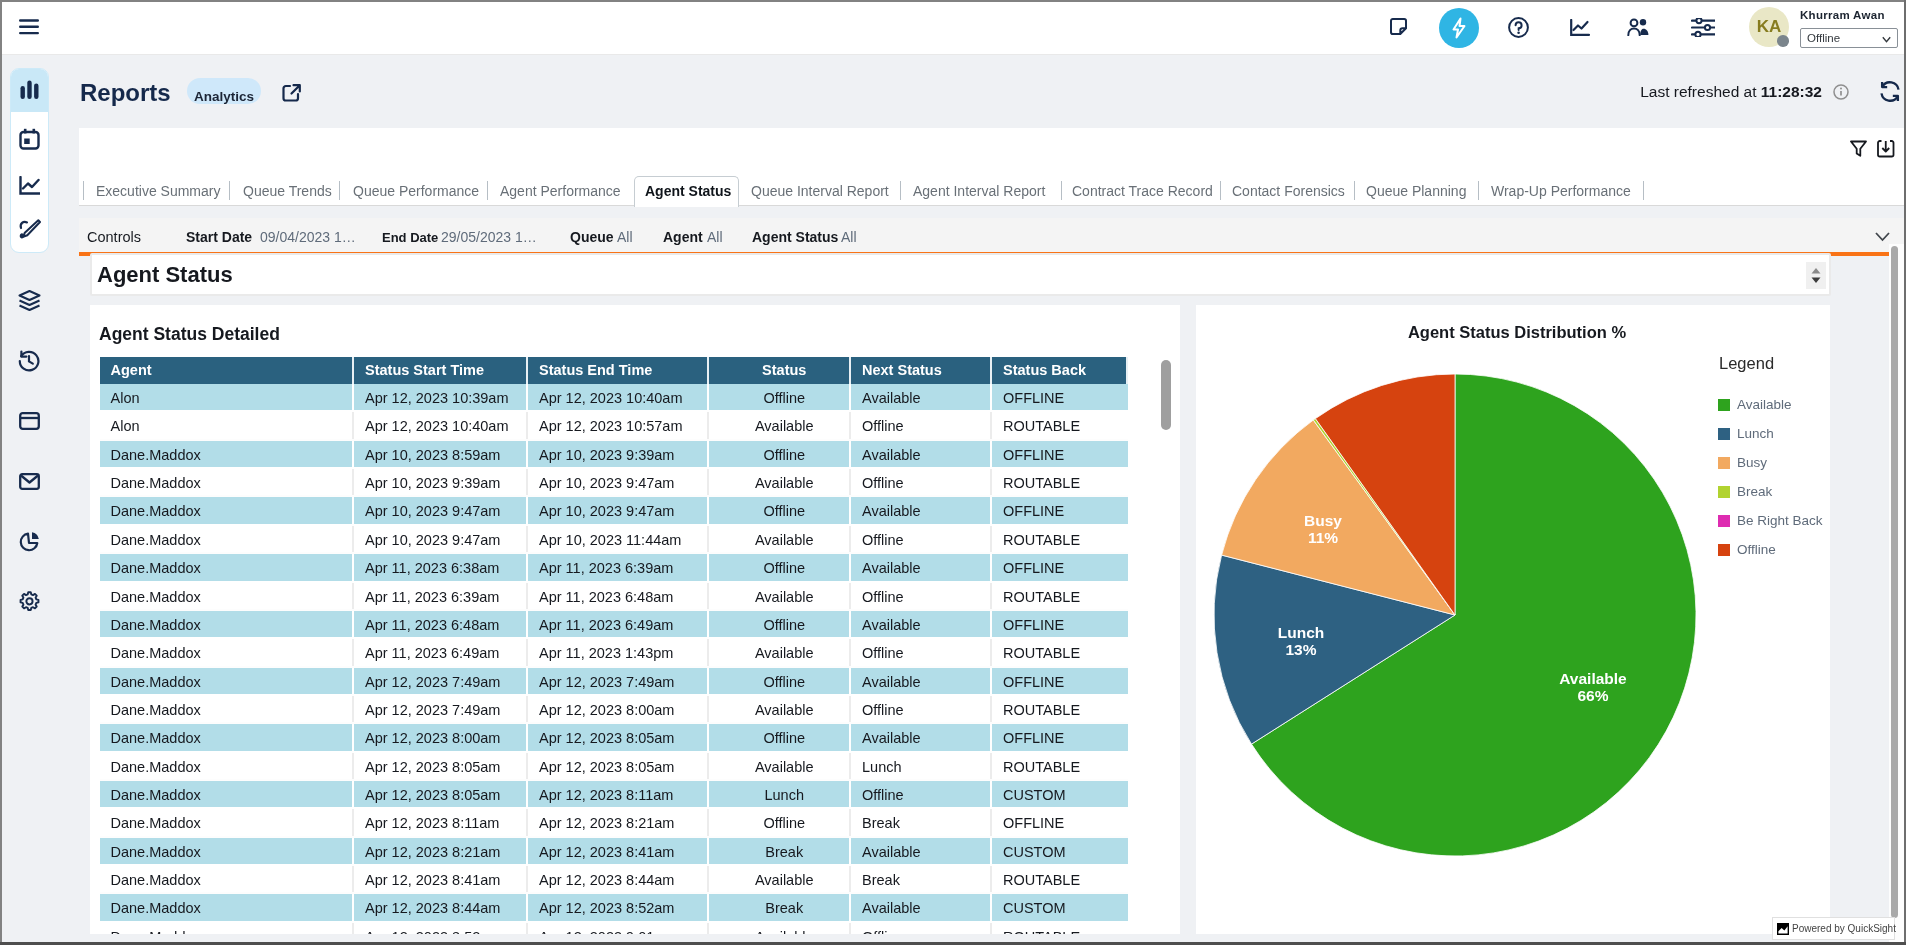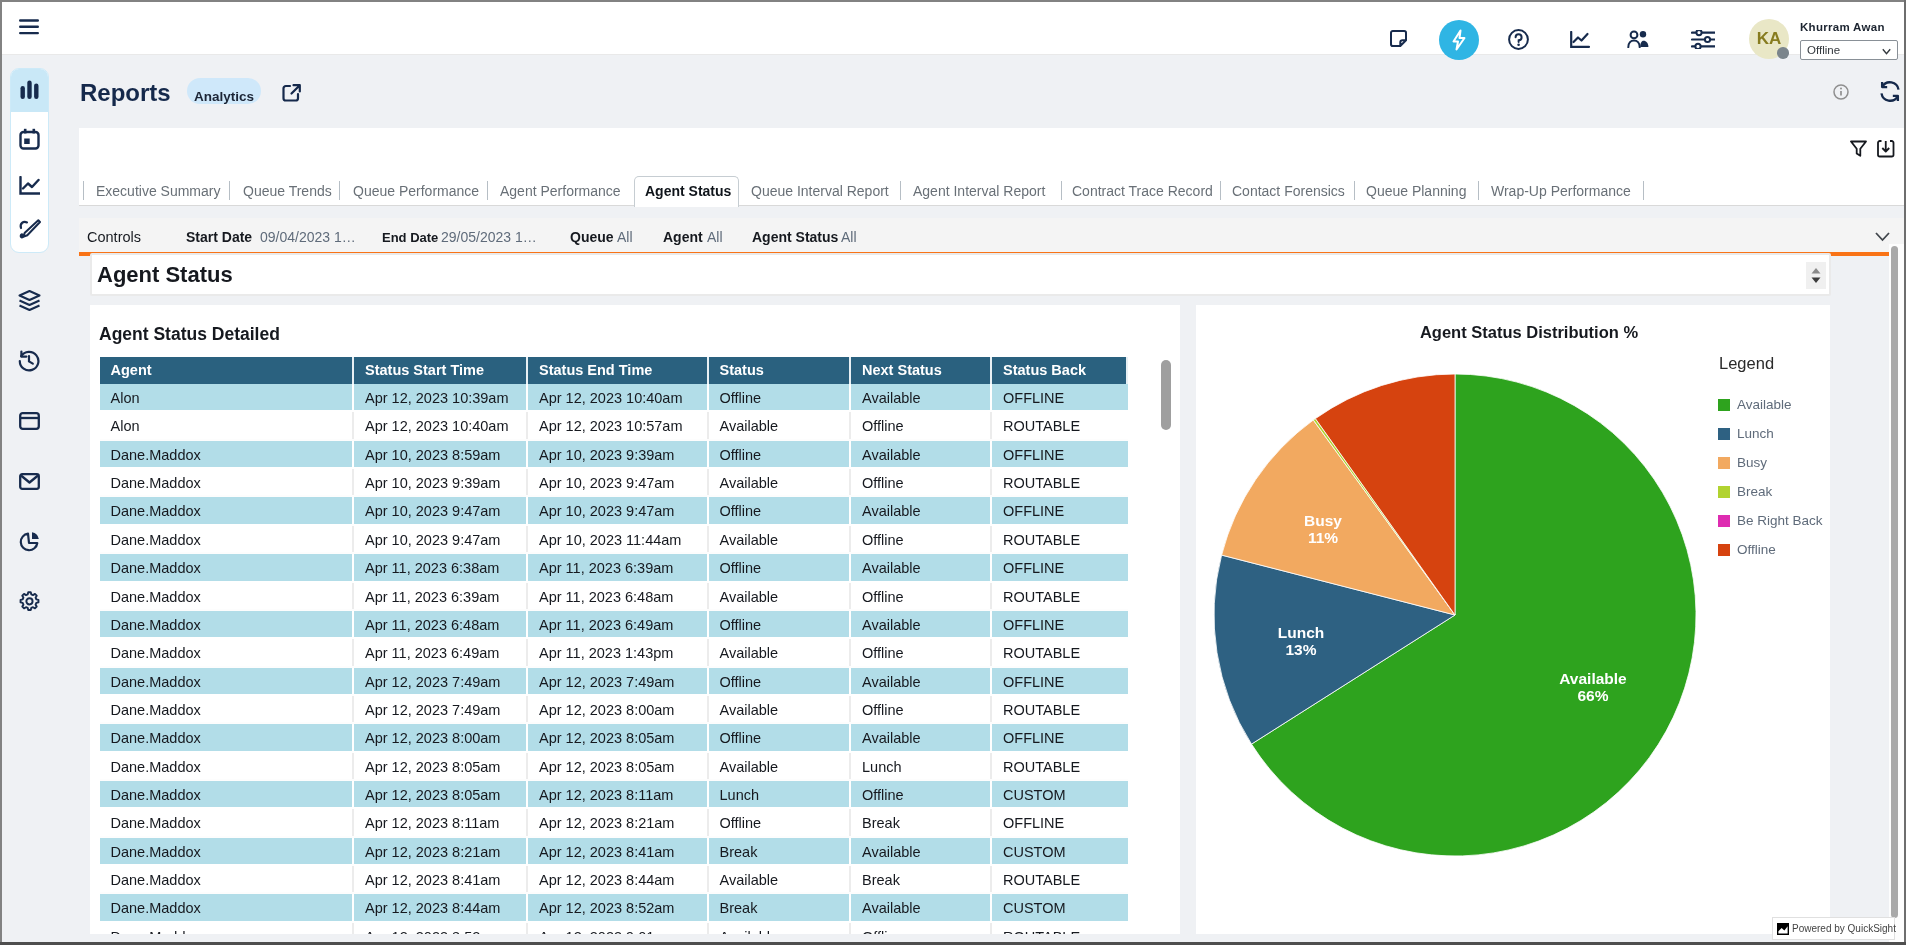--- a/index.html
+++ b/index.html
@@ -18,21 +18,21 @@
 #tbl .hr { display:flex; height:27px; background:#2a617f; }
 #tbl .hr .c { color:#ffffff; font-weight:bold; font-size:14.5px; line-height:27px; }
 #tbl .r { display:flex; height:28.36px; }
 #tbl .r.b { background:#b2dde8; }
 #tbl .r.w { background:#ffffff; }
 #tbl .c { padding-left:11px; line-height:28.36px; overflow:hidden; white-space:nowrap; }
 #tbl .hr .c { line-height:27px; }
 #tbl .c1 { width:254.5px; }
 #tbl .c2 { width:174px; }
 #tbl .c3 { width:180.5px; }
-#tbl .c4 { width:142.5px; }
+#tbl .c4 { width:142.5px;text-align:center; }
 #tbl .c5 { width:141px; }
 #tbl .c6 { width:135.5px; }
 #tbl .r .c { border-right:2px solid #ffffff; }
 #tbl .r .c6, #tbl .hr .c6 { border-right:none; }
 #tbl .hr .c { border-right:2px solid #e8f0f4; }
 #tbl .r { border-bottom:2px solid #ffffff; height:28.36px; }
 #tbl .r.w { border-bottom-color:#fdfdfd; }
 #tbl .r.w .c { border-right-color:#ececec; }
 #tbl .r.w .c6 { border-right:none; }
 </style>
@@ -45,21 +45,21 @@
 <div class="abs" id="topbar"></div>
 
 <svg class="abs ic" style="left:19px;top:18px;z-index:6" width="20" height="18" viewBox="0 0 20 18">
   <g stroke="#172b4d" stroke-width="2.4" stroke-linecap="round">
     <line x1="1.2" y1="2.5" x2="18.8" y2="2.5"></line>
     <line x1="1.2" y1="8.8" x2="18.8" y2="8.8"></line>
     <line x1="1.2" y1="15.1" x2="18.8" y2="15.1"></line>
   </g>
 </svg>
 
-<div id="topicons" class="abs" style="left:0;top:12px;width:1578px;height:55px;z-index:6">
+<div id="topicons" class="abs" style="left:0;top:0;width:1578px;height:55px;z-index:6">
 
   <svg class="abs ic" style="left:1390px;top:18px" width="17" height="17" viewBox="0 0 17 17">
     <path d="M10.3 16 H2.8 A1.8 1.8 0 0 1 1 14.2 V2.8 A1.8 1.8 0 0 1 2.8 1 H14.2 A1.8 1.8 0 0 1 16 2.8 V10.3" fill="none" stroke="#172b4d" stroke-width="2"></path>
     <path d="M10.3 16 V12.6 A2.3 2.3 0 0 1 12.6 10.3 H16 Z" fill="none" stroke="#172b4d" stroke-width="2" stroke-linejoin="round"></path>
   </svg>
 
   <svg class="abs ic" style="left:1439px;top:8px" width="40" height="40" viewBox="0 0 40 40">
     <circle cx="20" cy="20" r="20" fill="#2fb5e4"></circle>
     <path d="M21.5 10.5 L14.5 21.5 H19 L17.5 29.5 L25.5 18 H20.5 Z" fill="none" stroke="#ffffff" stroke-width="2" stroke-linejoin="round"></path>
   </svg>
@@ -171,20 +171,21 @@
 
 <div id="pagehead" class="abs" style="left:0;top:0;width:1906px;height:128px;z-index:3">
   <div class="abs" style="left:80px;top:79px;font-size:24px;font-weight:800;color:#15294b;">Reports</div>
   <div class="abs" style="left:187px;top:78px;width:74px;height:26px;background:#cfe8fa;border-radius:13px;display:flex;align-items:flex-end;justify-content:center;">
     <span style="font-size:13.5px;font-weight:bold;color:#1c2536;">Analytics</span>
   </div>
   <svg class="abs ic" style="left:282px;top:84px" width="19" height="18" viewBox="0 0 19 18">
     <path d="M8 2 H3.8 A2.3 2.3 0 0 0 1.5 4.3 V14.2 A2.3 2.3 0 0 0 3.8 16.5 H13.7 A2.3 2.3 0 0 0 16 14.2 V10" fill="none" stroke="#15294b" stroke-width="2.2" stroke-linecap="round"></path>
     <path d="M11.5 1.2 H17.8 V7.5 M17.3 1.7 L9.5 9.5" fill="none" stroke="#15294b" stroke-width="2.2" stroke-linecap="round" stroke-linejoin="round"></path>
   </svg>
+  <div class="abs" style="left:1250px;top:83px;width:572px;text-align:right;font-size:15.5px;color:#16191f;">Last refreshed at <b>11:28:32</b></div>
   <svg class="abs ic" style="left:1833px;top:84px" width="16" height="16" viewBox="0 0 16 16">
     <circle cx="8" cy="8" r="7" fill="none" stroke="#8f8f8f" stroke-width="1.5"></circle>
     <line x1="8" y1="7" x2="8" y2="11.5" stroke="#8f8f8f" stroke-width="1.7"></line>
     <circle cx="8" cy="4.6" r="1" fill="#8f8f8f"></circle>
   </svg>
   <svg class="abs ic" style="left:1878px;top:81px" width="24" height="21" viewBox="0 0 21 20">
     <path d="M18.6 8.2 A8.3 8.3 0 0 0 3.2 5.4" fill="none" stroke="#15294b" stroke-width="2.2"></path>
     <path d="M3 1 V5.8 H7.8" fill="none" stroke="#15294b" stroke-width="2.2" stroke-linejoin="round"></path>
     <path d="M2.4 11.8 A8.3 8.3 0 0 0 17.8 14.6" fill="none" stroke="#15294b" stroke-width="2.2"></path>
     <path d="M18 19 V14.2 H13.2" fill="none" stroke="#15294b" stroke-width="2.2" stroke-linejoin="round"></path>
@@ -423,21 +424,21 @@
         <div class="c c3">Apr 12, 2023 9:01am</div>
         <div class="c c4">Available</div>
         <div class="c c5">Offline</div>
         <div class="c c6">ROUTABLE</div>
       </div>
   </div>
   <div class="abs" style="left:1071px;top:55px;width:10px;height:70px;background:#9f9f9f;border-radius:5px;"></div>
 </div>
 
 <div id="rightpanel" class="abs" style="left:1196px;top:305px;width:634px;height:629px;background:#ffffff;overflow:hidden;z-index:3">
-  <div class="abs" style="left:16px;top:18px;width:634px;text-align:center;font-size:16.5px;font-weight:bold;color:#16191f;">Agent Status Distribution %</div>
+  <div class="abs" style="left:4px;top:18px;width:634px;text-align:center;font-size:16.5px;font-weight:bold;color:#16191f;">Agent Status Distribution %</div>
   <svg class="abs" style="left:0;top:0" width="634" height="629" viewBox="0 0 634 629">
     <g stroke="#ffffff" stroke-width="0.8">
       <path d="M259,310 L259,69 A241,241 0 1 1 55.5,439.1 Z" fill="#2ea31e"></path>
       <path d="M259,310 L55.5,439.1 A241,241 0 0 1 25.6,250.1 Z" fill="#2e6182"></path>
       <path d="M259,310 L25.6,250.1 A241,241 0 0 1 117.3,115.0 Z" fill="#f2a960"></path>
       <path d="M259,310 L117.3,115.0 A241,241 0 0 1 119.4,113.6 Z" fill="#b1d330"></path>
       <path d="M259,310 L119.4,113.6 A241,241 0 0 1 259,69 Z" fill="#d6430f"></path>
     </g>
     <g fill="#ffffff" font-weight="bold" font-size="15.5" text-anchor="middle" font-family="Liberation Sans">
       <text x="397" y="379">Available</text>

